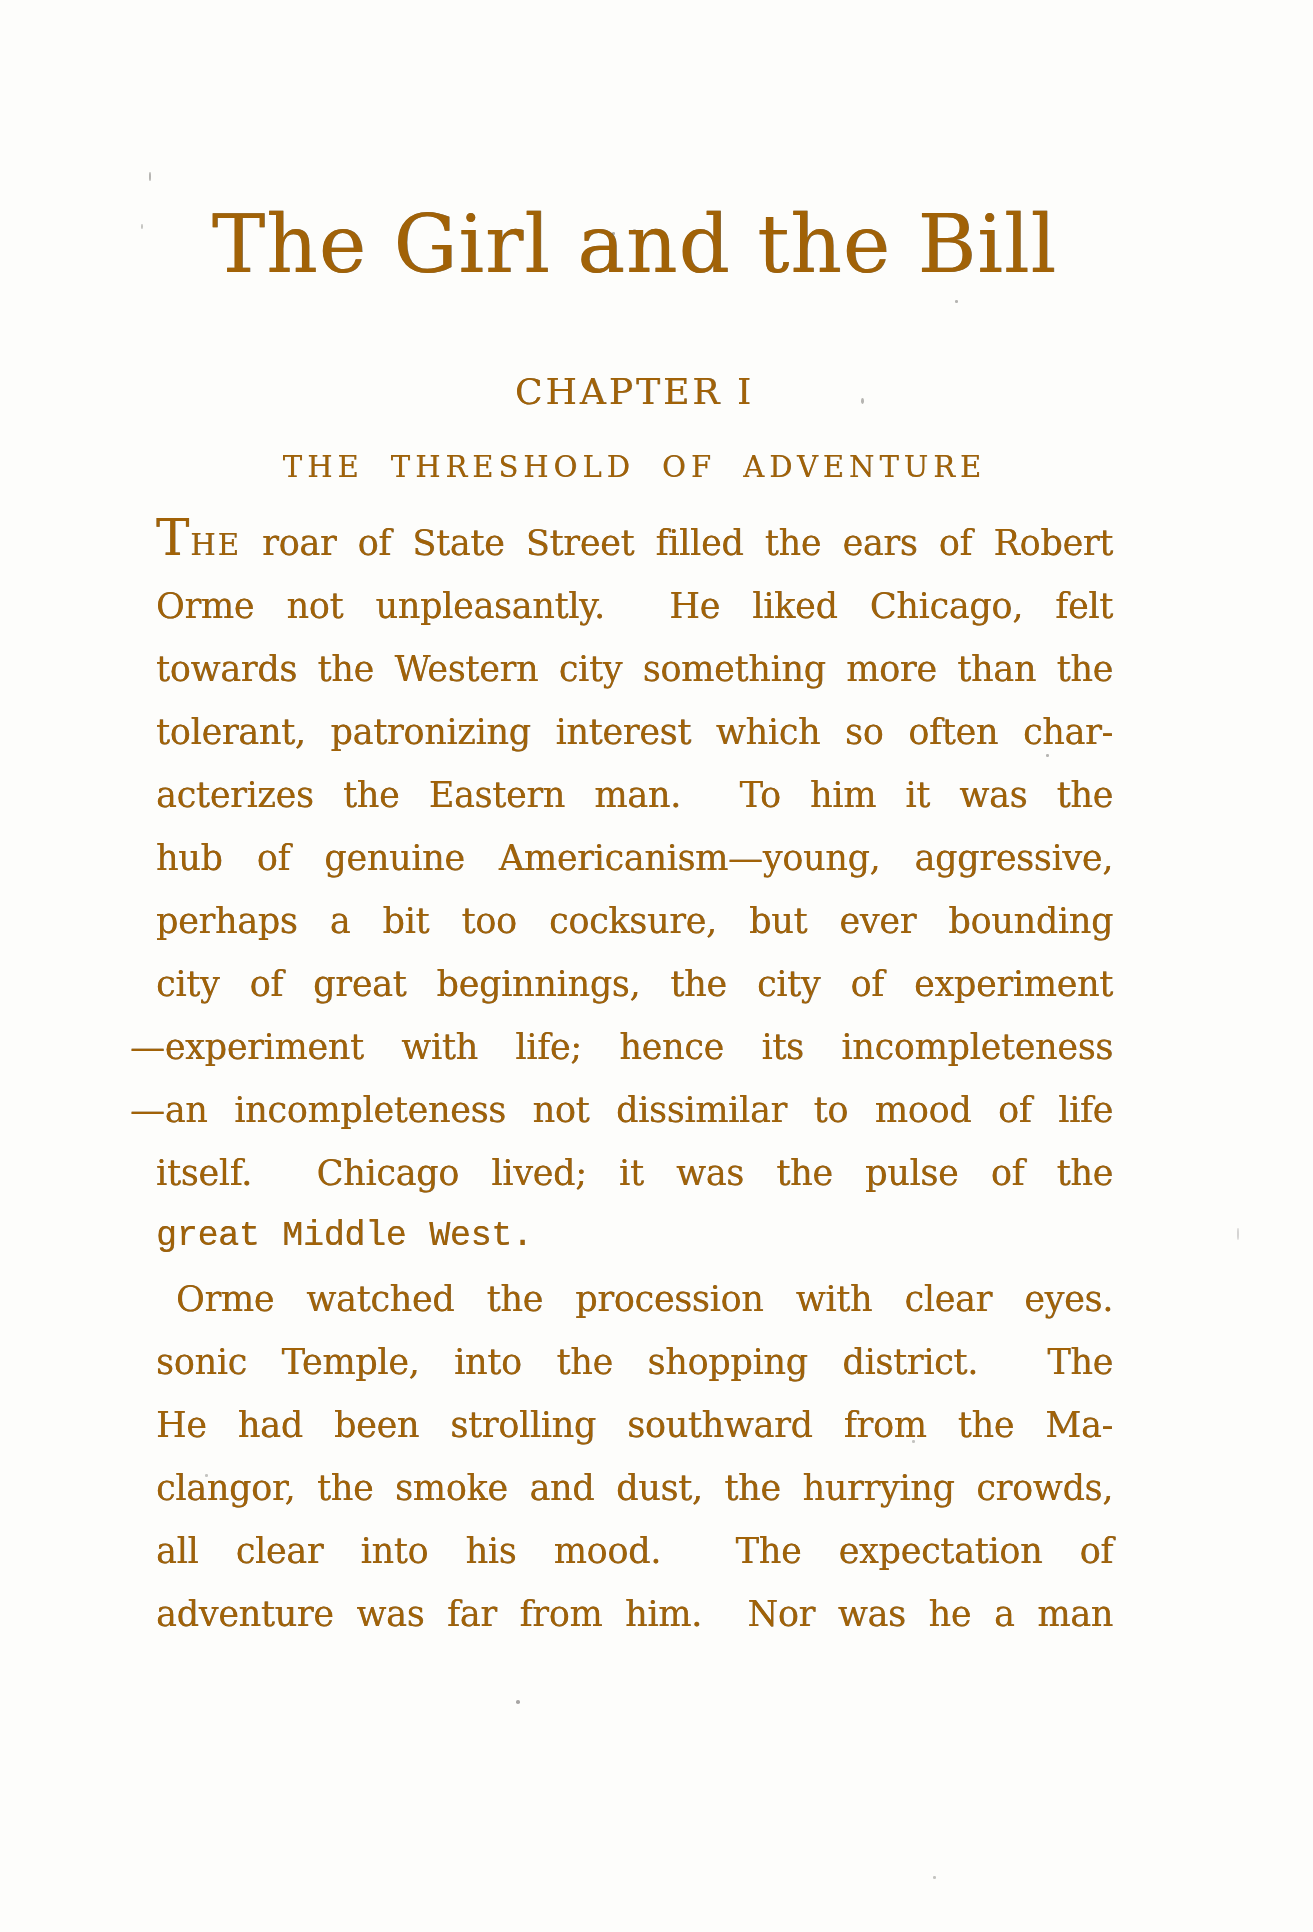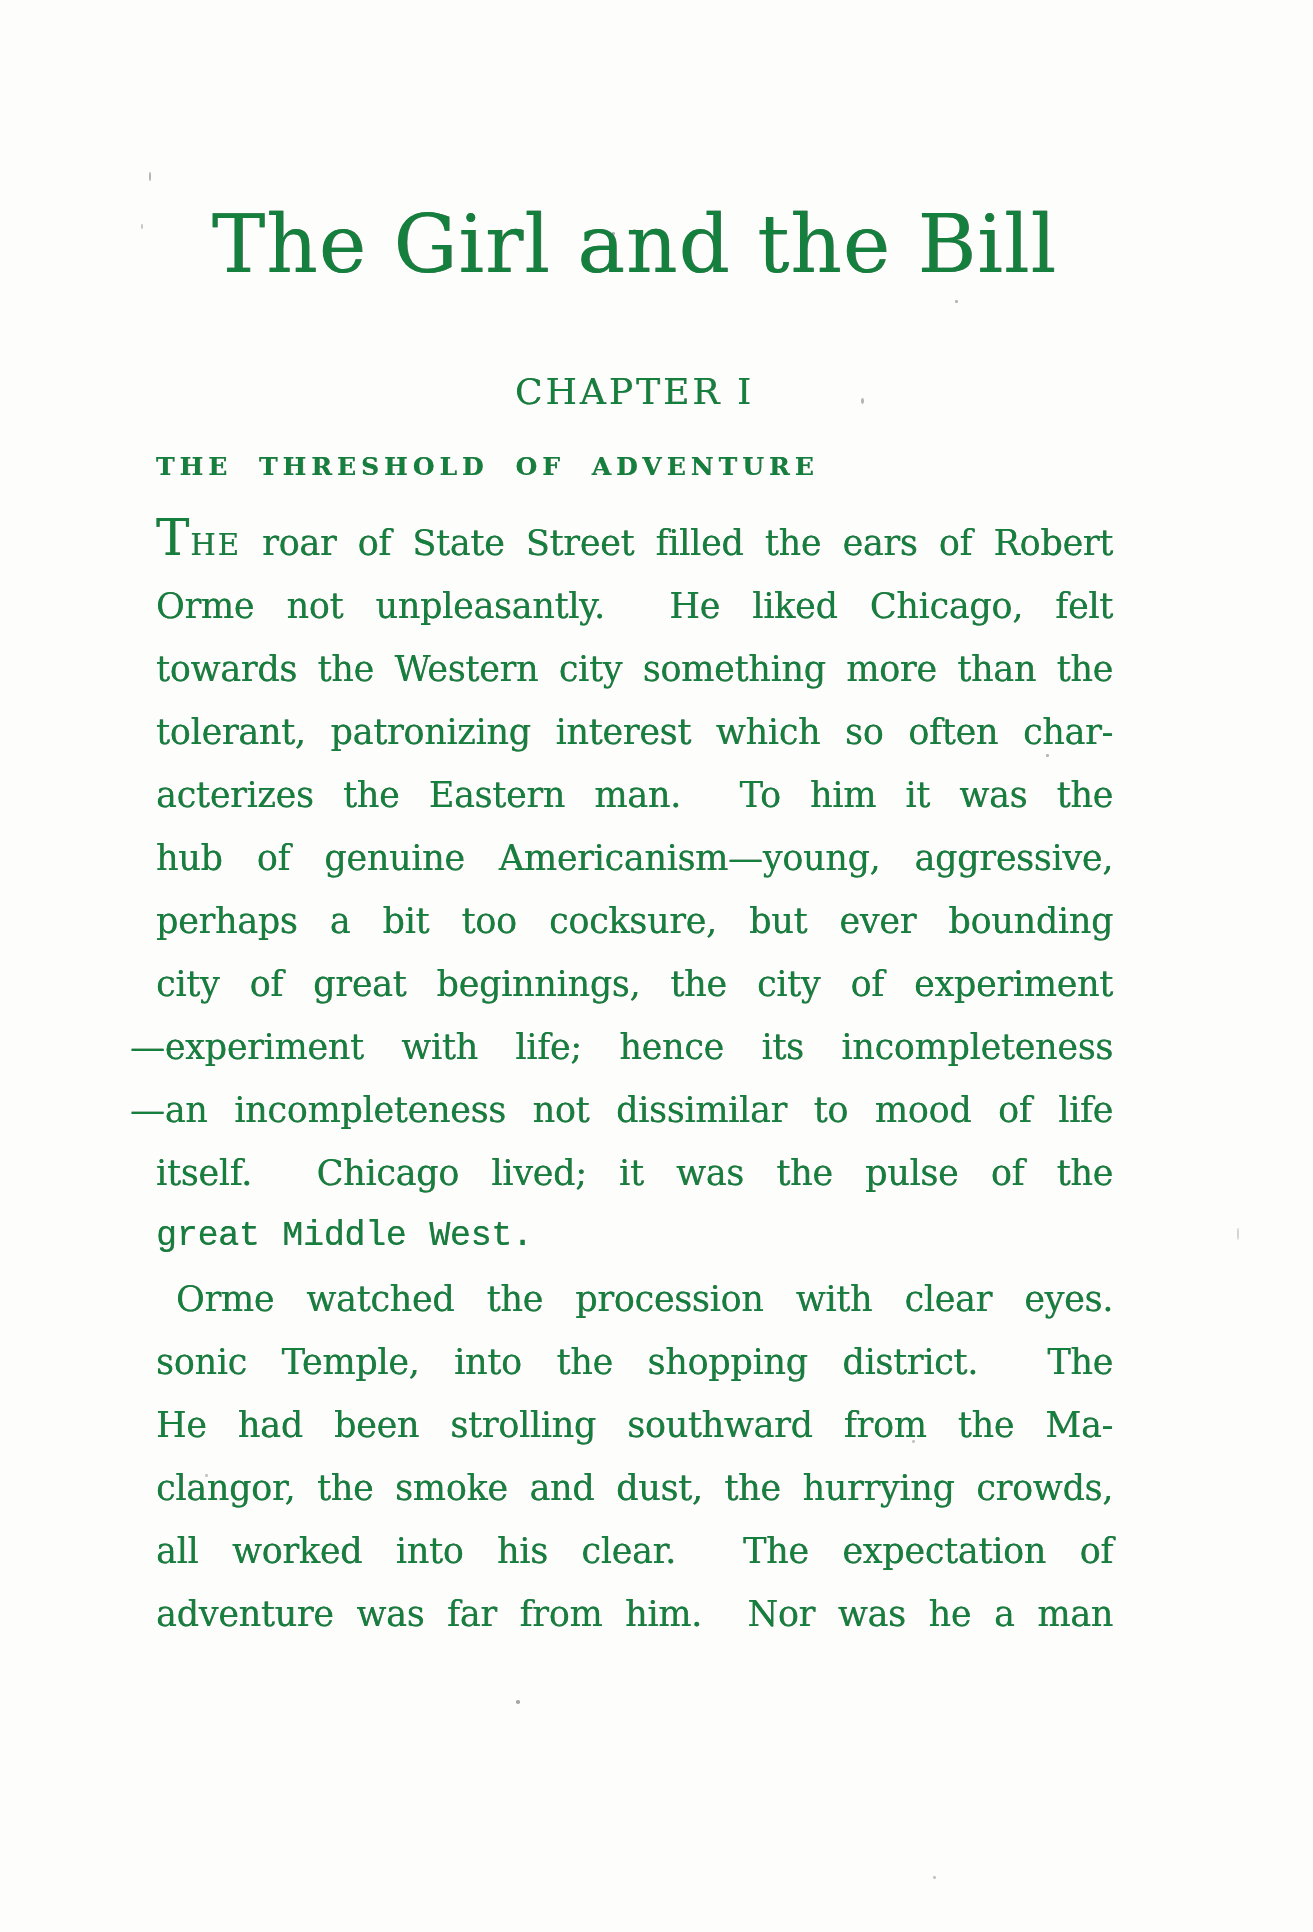--- a/index.html
+++ b/index.html
@@ -2,43 +2,43 @@
 <html><head>
 <meta charset="utf-8">
 <style>
   html,body{margin:0;padding:0;background:#ffffff;}
   .page{
     position:relative;
     width:1313px;height:1932px;
     background:#fdfdfb;
     overflow:hidden;
     font-family:"DejaVu Serif","Liberation Serif",serif;
-    color:#15803d;
+    color:#a16207;
   }
   .col{position:absolute;left:156px;width:957px;margin:0;}
   .title{
     top:203px;
     text-align:center;
     font-size:80px;line-height:84px;font-weight:400;
     letter-spacing:1px;
     text-shadow:0.4px 0.4px 0.5px rgba(10,10,10,0.55);
     white-space:nowrap;
   }
   .chapter{
     top:370px;
     text-align:center;
     font-size:36px;line-height:44px;font-weight:400;
     letter-spacing:3px;
     text-shadow:0.4px 0.4px 0.4px rgba(10,10,10,0.5);
     white-space:nowrap;
   }
   .subtitle{
     top:452px;
-    text-align:left;
-    font-size:25px;line-height:30px;font-weight:bold;
+    text-align:center;
+    font-size:29px;line-height:30px;font-weight:normal;
     letter-spacing:5px;word-spacing:13px;
     text-shadow:0.3px 0.3px 0.3px rgba(10,10,10,0.45);
     white-space:nowrap;
   }
   .body-text{
     top:512px;
     font-size:35px;line-height:63px;
     letter-spacing:-0.3px;word-spacing:2px;
     text-shadow:0.35px 0.35px 0.45px rgba(10,10,10,0.55);
   }
@@ -88,16 +88,16 @@
       <div class="line">perhaps a bit too cocksure, but ever bounding</div>
       <div class="line">city of great beginnings, the city of experiment</div>
       <div class="line hang">—experiment with life; hence its incompleteness</div>
       <div class="line hang">—an incompleteness not dissimilar to mood of life</div>
       <div class="line">itself.  Chicago lived; it was the pulse of the</div>
       <div class="line flush-last">great Middle West.</div>
       <div class="line indent">Orme watched the procession with clear eyes.</div>
       <div class="line">sonic Temple, into the shopping district.  The</div>
       <div class="line">He had been strolling southward from the Ma-</div>
       <div class="line">clangor, the smoke and dust, the hurrying crowds,</div>
-      <div class="line">all worked into his clear.  The expectation of</div>
+      <div class="line">all clear into his mood.  The expectation of</div>
       <div class="line">adventure was far from him.  Nor was he a man</div>
     </div>
 </div>
 
 </body></html>

